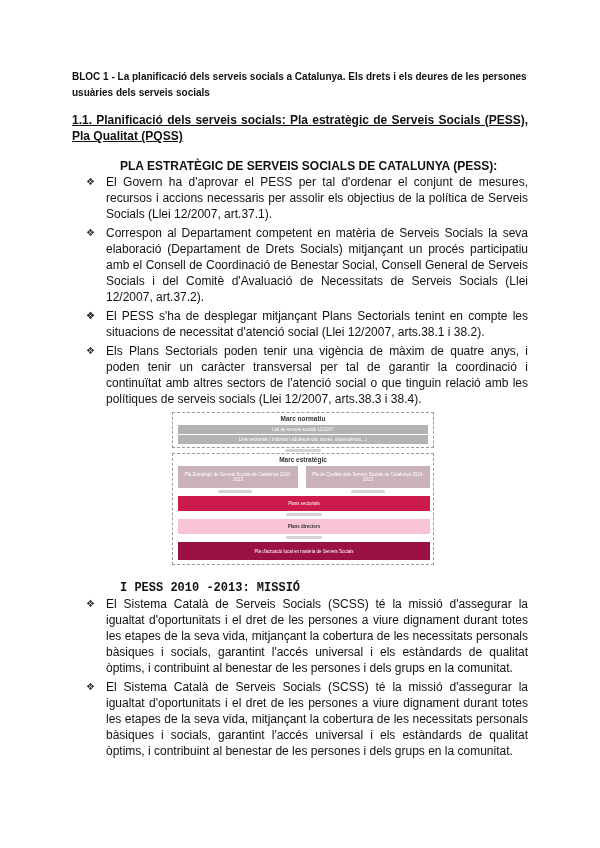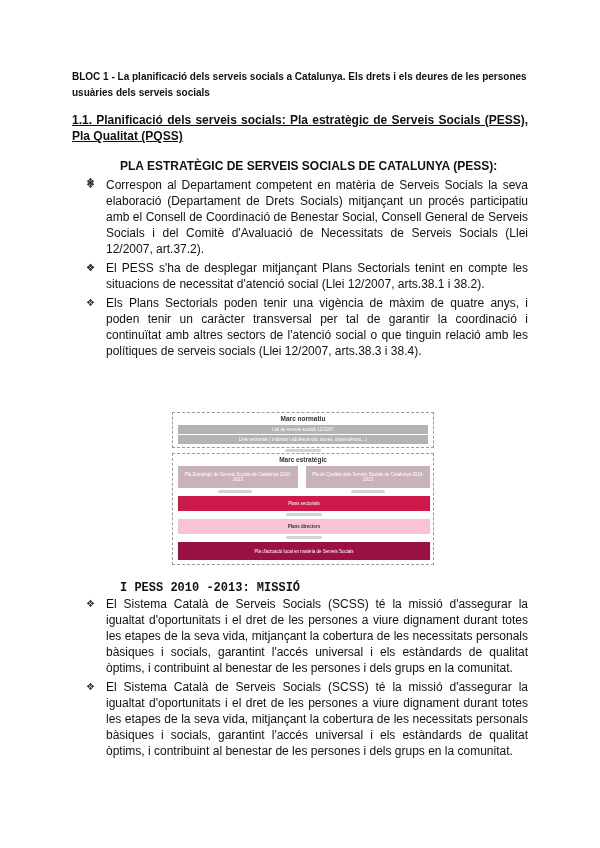--- a/index.html
+++ b/index.html
@@ -34,21 +34,21 @@
 
 <div class="page">
 
   <div class="title">BLOC 1 - La planificació dels serveis socials a Catalunya. Els drets i els deures de les persones usuàries dels serveis socials</div>
 
   <div class="subtitle">1.1. Planificació dels serveis socials: Pla estratègic de Serveis Socials (PESS), Pla Qualitat (PQSS)</div>
 
   <div class="h-section" style="top:158px;">PLA ESTRATÈGIC DE SERVEIS SOCIALS DE CATALUNYA (PESS):</div>
 
   <ul class="bullets" style="top:174px;">
-    <li><span class="glyph">❖</span></li>
+    <li><span class="glyph">❖</span><span>El Govern ha d'aprovar el PESS per tal d'ordenar el conjunt de mesures, recursos i accions necessaris per assolir els objectius de la política de Serveis Socials (Llei 12/2007, art.37.1).</span></li>
     <li><span class="glyph">❖</span><span>Correspon al Departament competent en matèria de Serveis Socials la seva elaboració (Departament de Drets Socials) mitjançant un procés participatiu amb el Consell de Coordinació de Benestar Social, Consell General de Serveis Socials i del Comitè d'Avaluació de Necessitats de Serveis Socials (Llei 12/2007, art.37.2).</span></li>
     <li><span class="glyph">❖</span></li>
     <li><span class="glyph">❖</span><span>El PESS s'ha de desplegar mitjançant Plans Sectorials tenint en compte les situacions de necessitat d'atenció social (Llei 12/2007, arts.38.1 i 38.2).</span></li>
     <li><span class="glyph">❖</span><span>Els Plans Sectorials poden tenir una vigència de màxim de quatre anys, i poden tenir un caràcter transversal per tal de garantir la coordinació i continuïtat amb altres sectors de l'atenció social o que tinguin relació amb les polítiques de serveis socials (Llei 12/2007, arts.38.3 i 38.4).</span></li>
   </ul>
 
   <div class="diagram">
     <div class="frame" style="left:0; top:2px; width:262px; height:36px;">
       <div class="frame-title" style="top:2px;">Marc normatiu</div>
       <div class="bar" style="left:5px; top:12px; width:250px; height:9px; background:#b3b3b3;">Llei de serveis socials 12/2007</div>

